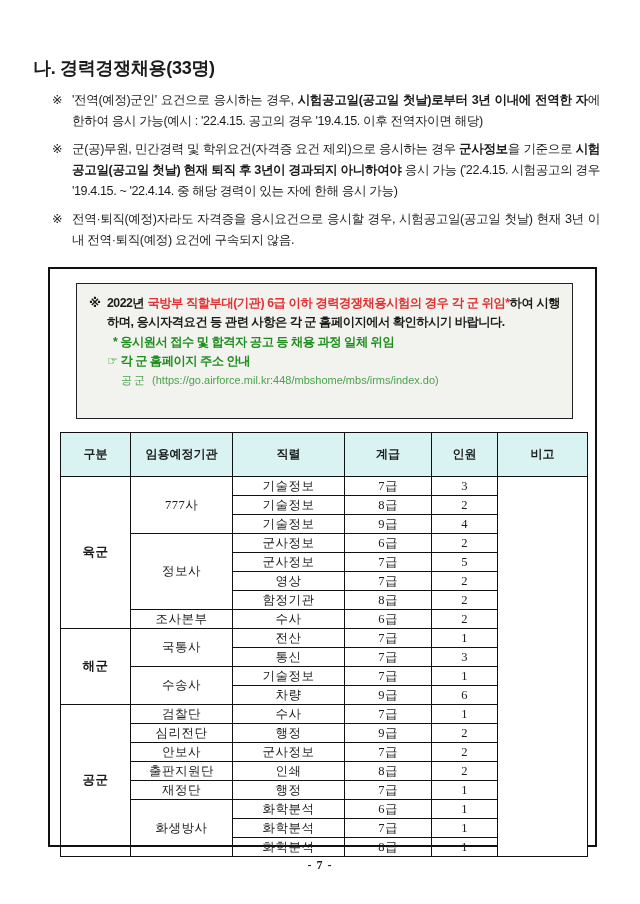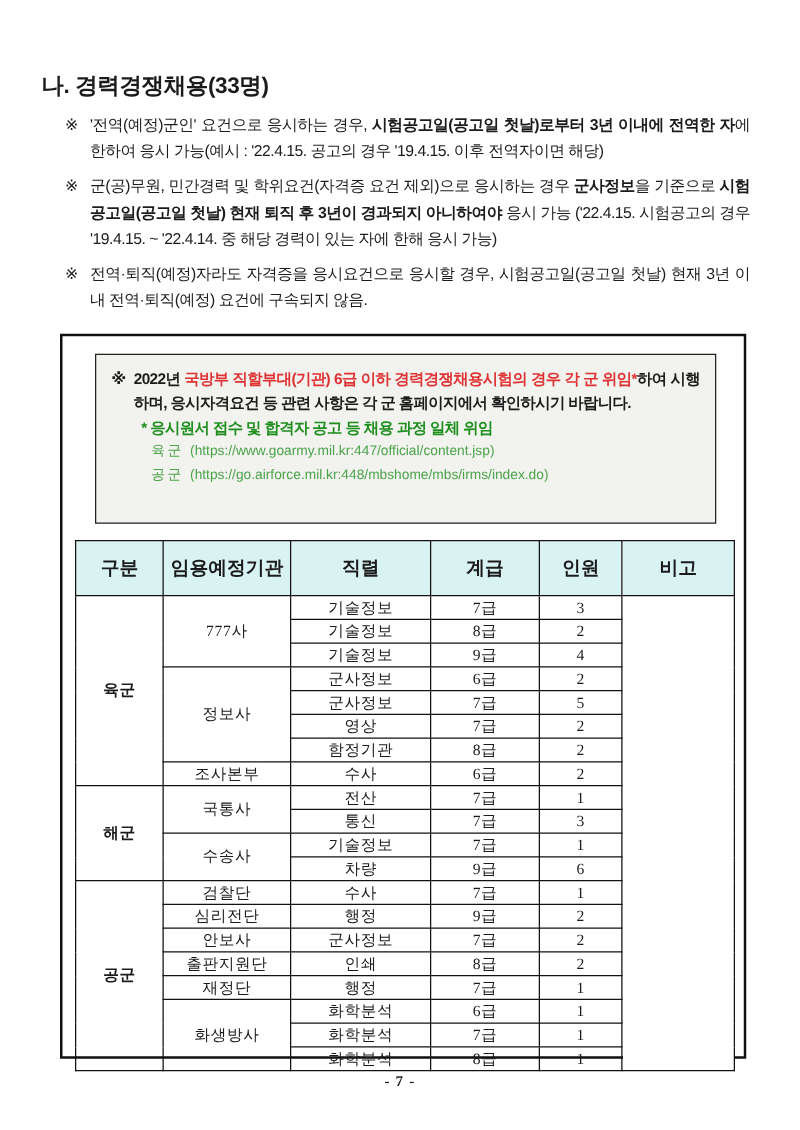--- a/index.html
+++ b/index.html
@@ -56,21 +56,21 @@
     border-collapse:collapse;table-layout:fixed;width:527px;
     font-family:"Liberation Serif","DejaVu Serif",serif;
   }
   table.recruit th,table.recruit td{
     border:1px solid #111;
     text-align:center;vertical-align:middle;
     overflow:hidden;white-space:nowrap;
   }
   table.recruit th{
     background:var(--header-bg);
-    height:44px;font-size:15px;font-weight:bold;letter-spacing:0;margin-top:43px;
+    height:44px;font-size:12px;font-weight:bold;letter-spacing:0;margin-top:43px;
   }
   table.recruit td{height:19px;font-size:12.5px;letter-spacing:0.5px;}
   td.service{font-weight:bold;font-size:13.5px;letter-spacing:1px;}
   td.remark{background:#fff;}
 
   .page-number{
     position:absolute;left:0;right:0;top:858px;
     text-align:center;font-size:12px;font-weight:bold;
     font-family:"Liberation Serif","DejaVu Serif",serif;letter-spacing:1px;
   }
@@ -98,22 +98,22 @@
   </div>
 
   <div class="outer-box">
 
     <div class="notice">
       <div class="notice-main">
         <span class="marker">※</span>
         <p><span>2022년 </span><span class="red-u">국방부 직할부대(기관) 6급 이하 경력경쟁채용시험의 경우 각 군 위임*</span><span>하여 시행하며, 응시자격요건 등 관련 사항은 각 군 홈페이지에서 확인하시기 바랍니다.</span></p>
       </div>
       <div class="notice-sub1 green-bold">* 응시원서 접수 및 합격자 공고 등 채용 과정 일체 위임</div>
+      <div class="notice-sub2 green-bold">☞ 각 군 홈페이지 주소 안내</div>
       <div class="notice-links" id="notice-links">
-          <div class="link-row"><span class="link-label">육군 </span><span>(https://www.goarmy.mil.kr:447/official/content.jsp)</span></div>
           <div class="link-row"><span class="link-label">공군 </span><span>(https://go.airforce.mil.kr:448/mbshome/mbs/irms/index.do)</span></div>
         </div>
     </div>
 
     <table class="recruit">
       <colgroup>
         <col style="width:70px">
           <col style="width:102px">
           <col style="width:112px">
         <col style="width:87px">

